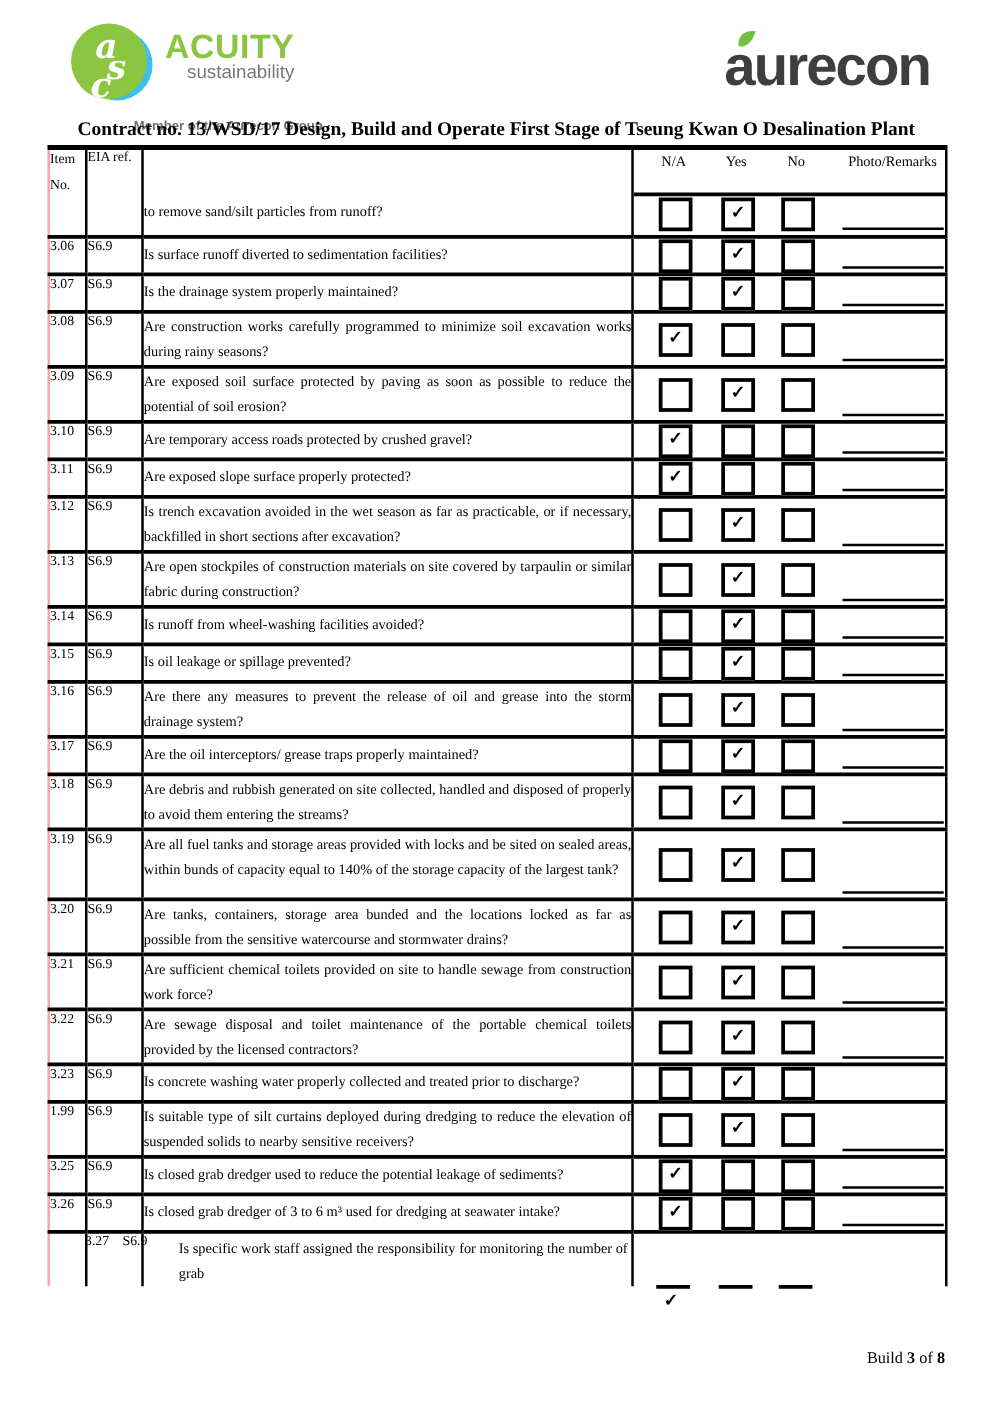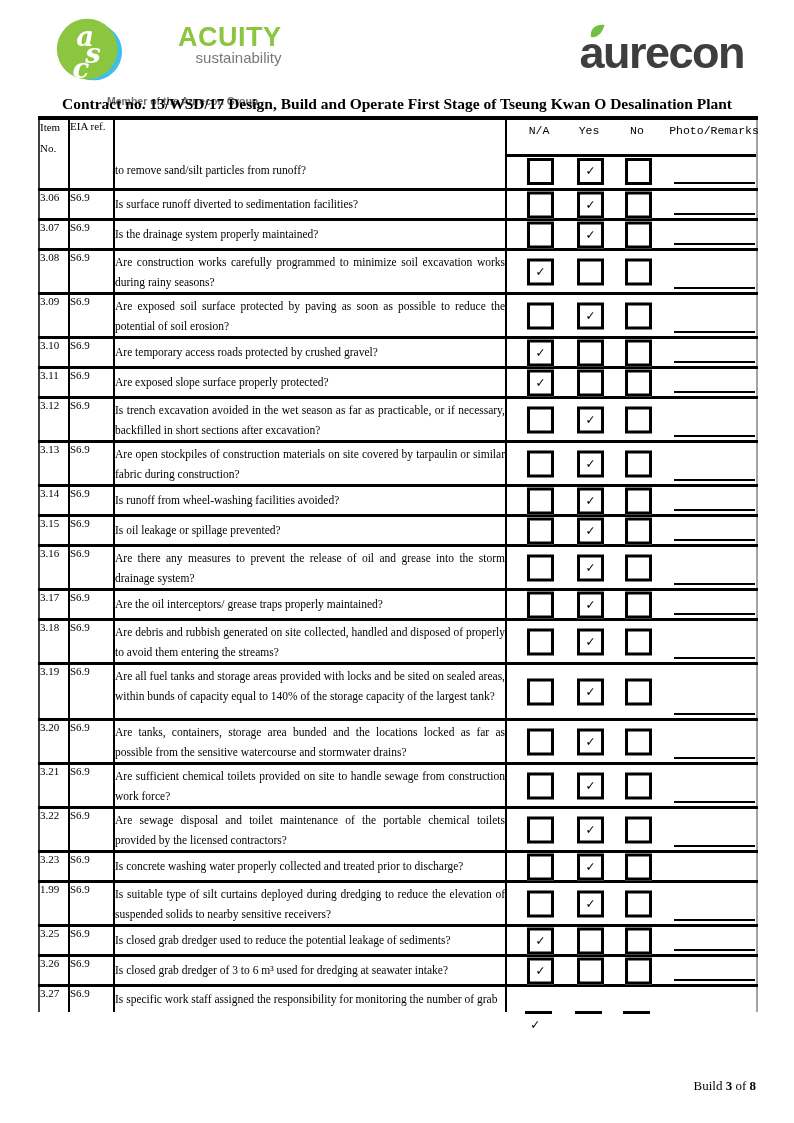--- a/index.html
+++ b/index.html
@@ -5,43 +5,43 @@
   html,body { margin:0; padding:0; background:#fff; }
   .page {
     position:relative; width:794px; height:1123px; background:#ffffff;
     font-family:"Liberation Serif", serif; color:#000; overflow:hidden;
   }
 
   
   .logos { display:flex; justify-content:space-between; align-items:flex-start; padding:14px 50px 0 55px; height:94px; box-sizing:border-box; }
   .acuity-top { display:flex; gap:9px; align-items:flex-start; }
   .acuity-words { display:flex; flex-direction:column; }
-  .acuity-name { font-family:"Liberation Sans", sans-serif; font-weight:bold; font-size:27px; line-height:28px; color:#8CC540; letter-spacing:0.5px; margin-top:9px;margin-left:46px; }
+  .acuity-name { font-family:"Liberation Sans", sans-serif; font-weight:bold; font-size:27px; line-height:28px; color:#8CC540; letter-spacing:0.5px; margin-top:9px; }
   .acuity-sub  { font-family:"Liberation Sans", sans-serif; font-size:15px; line-height:16px; color:#77787B; text-align:right; margin-top:-1px; }
   .acuity-tag  { font-family:"Liberation Sans", sans-serif; font-weight:bold; font-size:10.5px; color:#6D6E71; margin-top:9px; margin-left:52px; }
   .aurecon { position:relative; margin-top:18px; font-family:"Liberation Sans", sans-serif; font-weight:bold; font-size:45px; line-height:42px; color:#3E3E40; letter-spacing:-1.5px; }
   .aurecon .leaf { position:absolute; left:9px; top:-9px; }
 
   
   .title { text-align:center; font-size:15.5px; font-weight:bold; margin:1px 0 3px 0; }
 
   
   table.checklist { border-collapse:collapse; table-layout:fixed; width:718px; margin-left:38px; border-top:4px solid #000; }
   .checklist td { padding:0; vertical-align:top; border-bottom:3px solid #000; }
-  .c-item { border-left:2px solid #404040; border-right:2px solid #000; font-size:11px; padding:2px 1px 0 3px; }
+  .c-item { border-left:2px solid #fca5a5; border-right:2px solid #000; font-size:11px; padding:2px 1px 0 3px; }
   .c-eia  { border-right:2px solid #000; font-size:11px; padding:2px 1px 0 3px; }
   .c-q    { border-right:2px solid #000; font-size:11.5px; line-height:20px; padding:0 4px 0 3px; }
-  .c-ans  { border-right:2px solid #a3a3a3; position:relative; vertical-align:middle;font-family:Liberation Mono, monospace; }
+  .c-ans  { border-right:2px solid #000000; position:relative; vertical-align:middle; }
 
   tr.hdr  { height:68px; }
   tr.h1   { height:30px; }
   tr.h2   { height:40px; }
   tr.h3   { height:56px;margin-top:32px; }
   tr.clip { height:26px; }
-  tr.clip td { border-bottom:none; }
+  tr.clip td { border-bottom:none;padding-left:28px; }
 
   tr.h1 .c-q { vertical-align:middle; padding-bottom:2px; }
   tr.h2 .c-q, tr.h3 .c-q { text-align:justify; padding-top:1px; }
   tr.clip .c-q { padding-top:2px; }
 
   .cbox {
     position:absolute; top:50%; transform:translateY(-50%);
     width:21px; height:21px; border:3px solid #000; background:#fff;
     font-size:14px; font-weight:bold; text-align:center; line-height:20px;
   }

